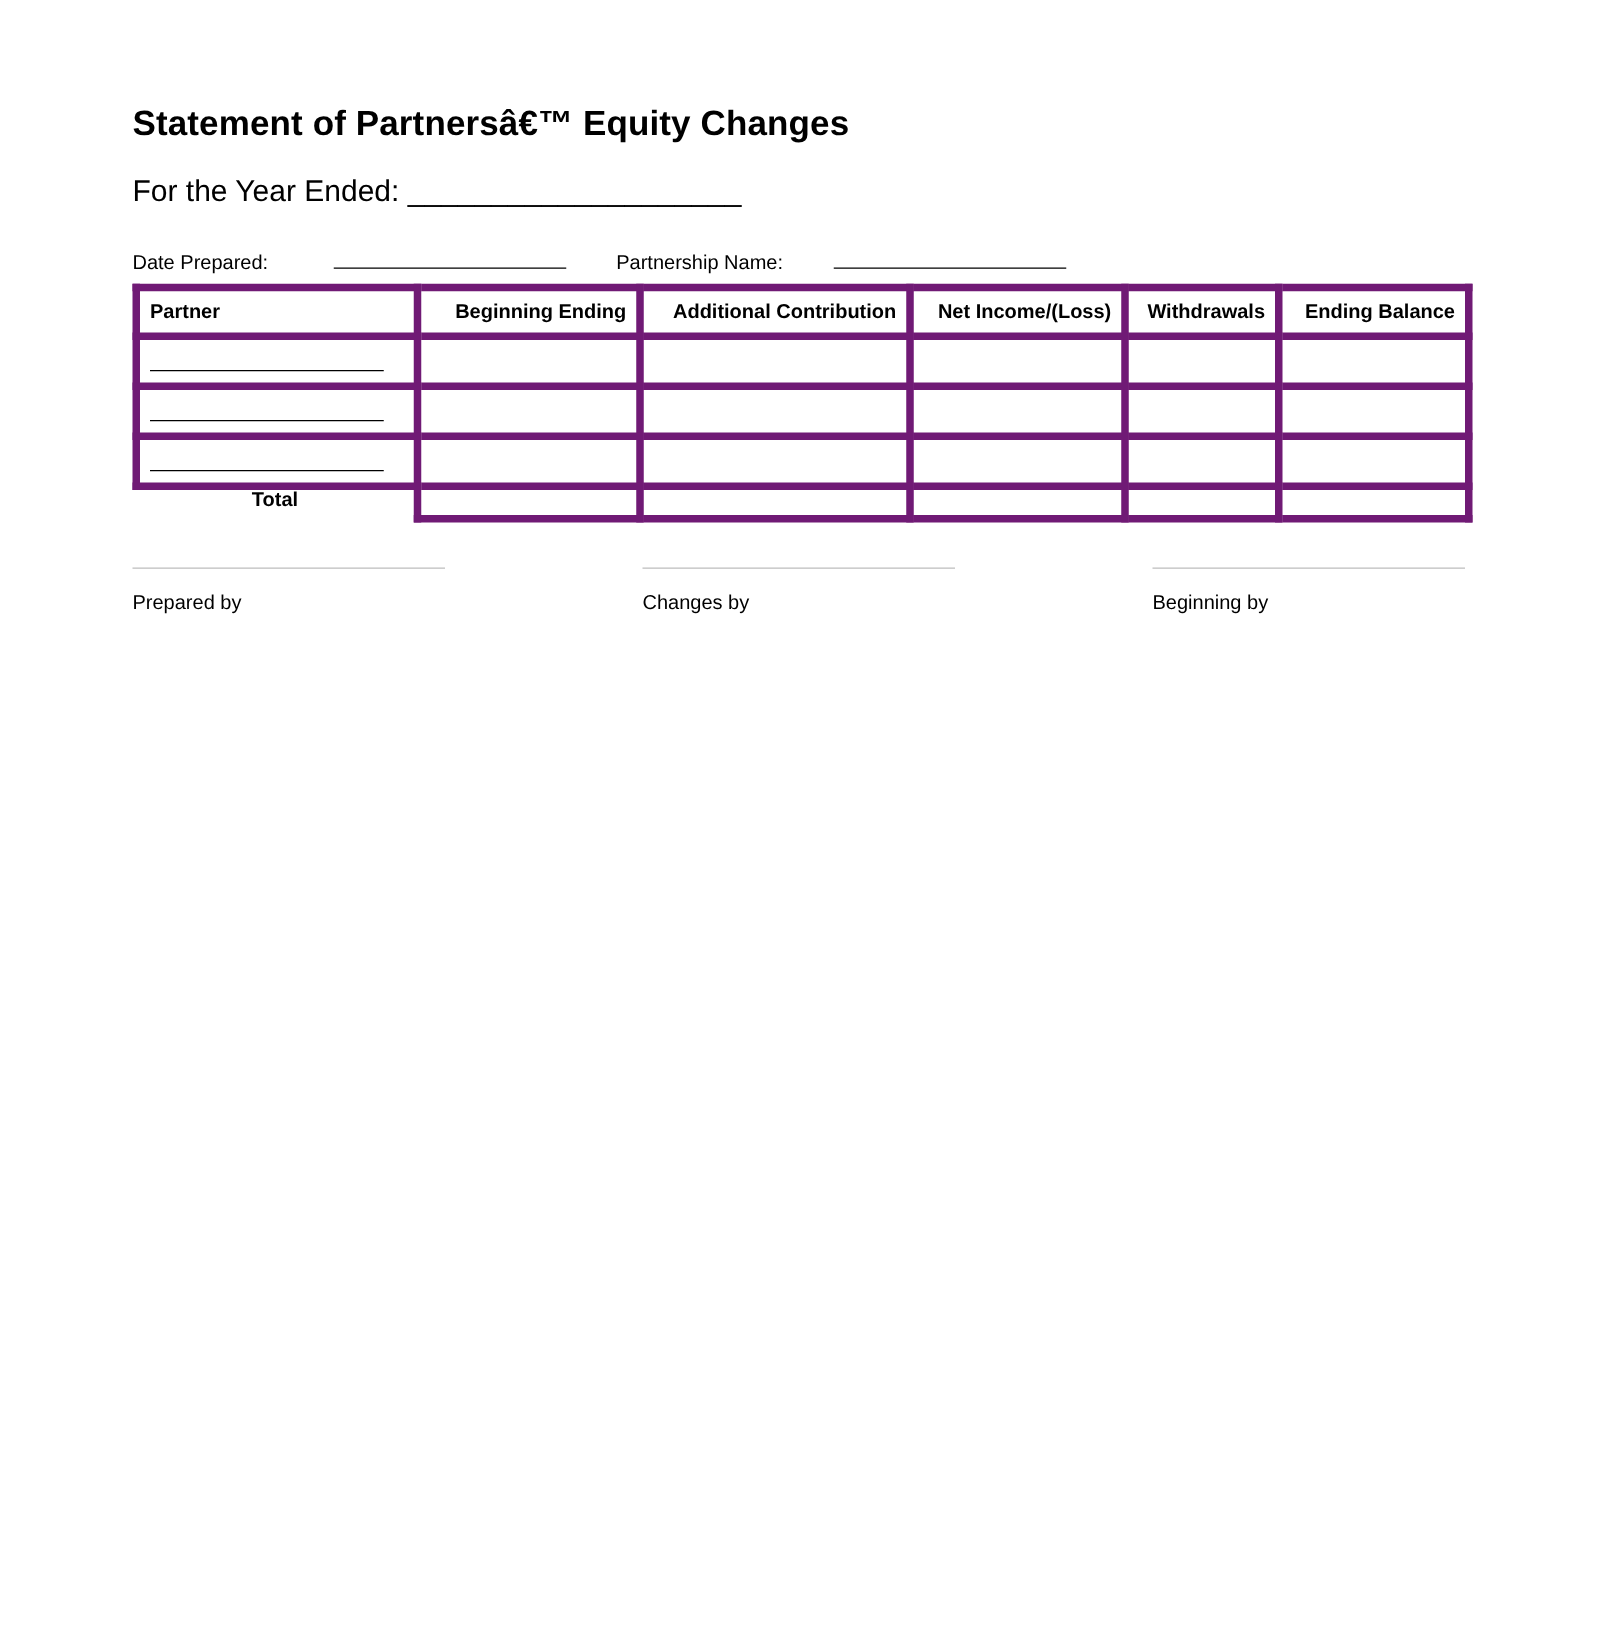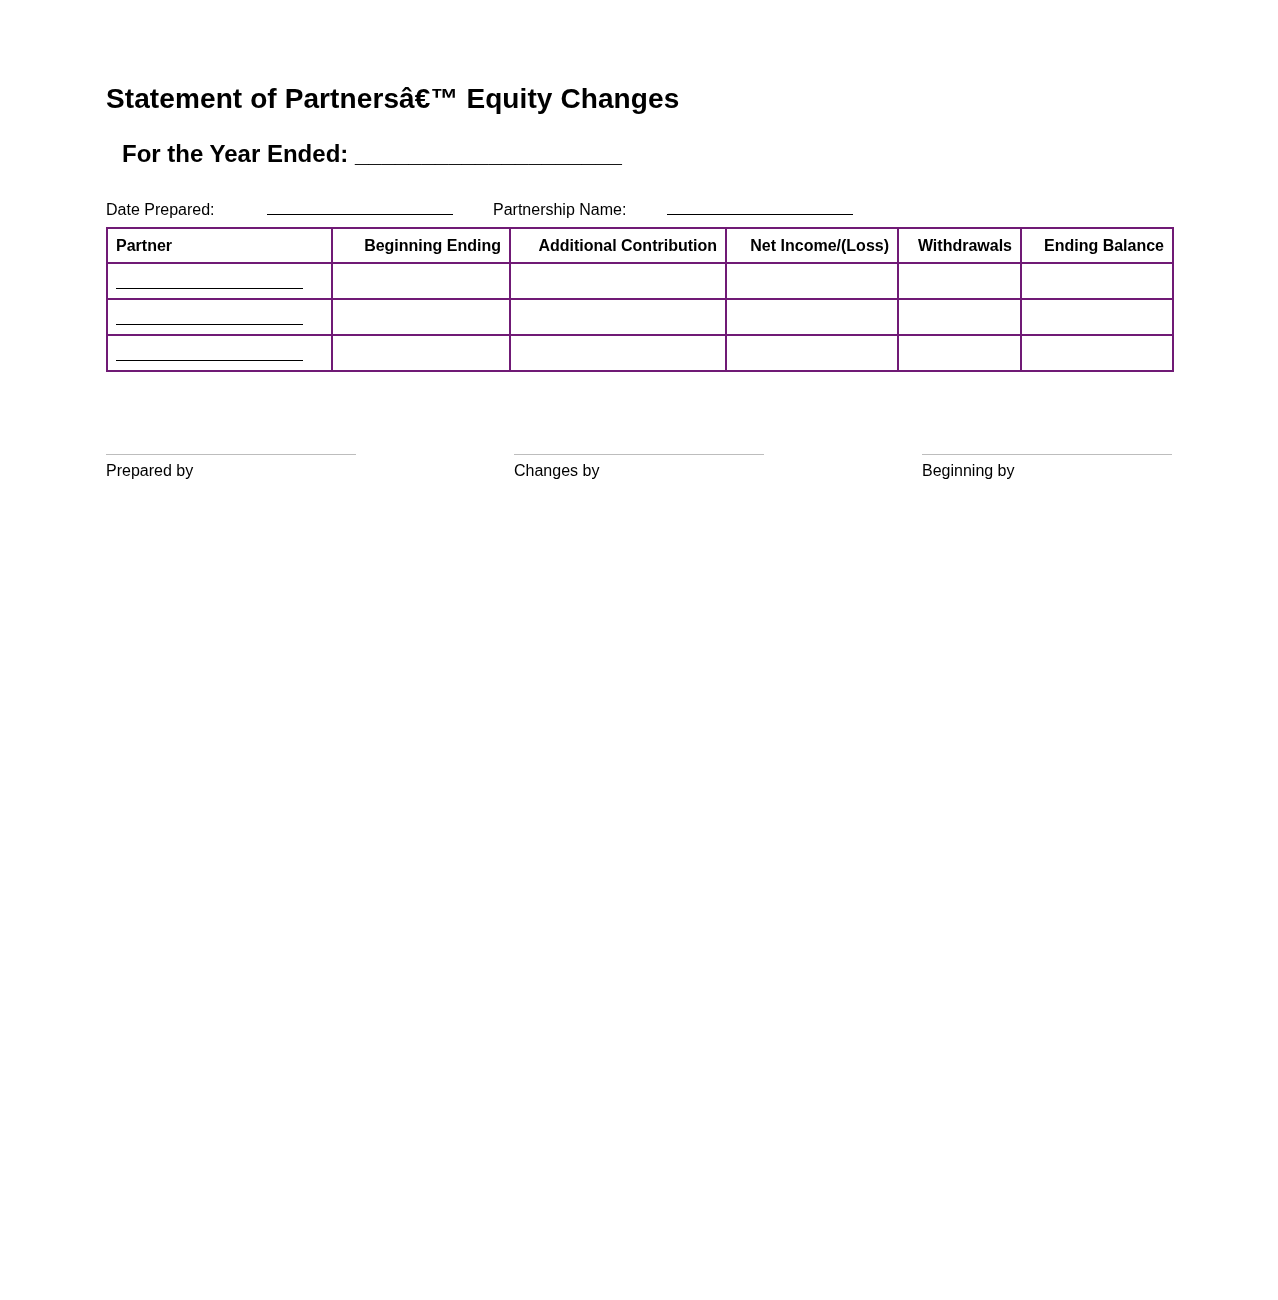--- a/index.html
+++ b/index.html
@@ -1,33 +1,33 @@
 <!DOCTYPE html>
 <html><head>
   <meta charset="utf-8">
   <style>
     html, body { margin: 0; padding: 0; background: #ffffff; }
     body { width: 1278px; height: 1300px; position: relative; font-family: "Liberation Sans", sans-serif; color: #000; }
     .page { position: absolute; left: 106px; top: 0; width: 1066px; }
     h1 { position: absolute; top: 83px; left: 0; margin: 0; font-size: 28px; font-weight: bold; white-space: nowrap; letter-spacing: 0.1px; }
-    h2 { position: absolute; top: 140px; left: 16px; margin: 0; font-size: 24px; font-weight: bold; white-space: nowrap; }
+    h2 { position: absolute; top: 140px; left: 0; margin: 0; font-size: 24px; font-weight: normal; white-space: nowrap; }
     .meta { position: absolute; top: 200px; font-size: 16px; white-space: nowrap; }
     .blank { display: inline-block; border-bottom: 1px solid #000; height: 14px; vertical-align: baseline; }
     table { position: absolute; top: 227px; left: 0; border-collapse: collapse; table-layout: fixed; width: 1066px; }
-    th, td { border: 2px solid #701a75; padding: 0 8px; font-size: 16px; }
+    th, td { border: 6px solid #701a75; padding: 0 8px; font-size: 16px; }
     th { height: 33px; font-weight: bold; text-align: right; }
     th.first { text-align: left; }
     td { height: 34px; }
     td.partner-cell { position: relative; }
     td.partner-cell .pline { position: absolute; left: 8px; bottom: 9px; width: 187px; border-bottom: 1px solid #000; }
     tr.total td { height: 20px; }
     tr.total td.total-label { border: none; text-align: center; font-weight: bold; vertical-align: top; padding-top: 0; }
     .sig { position: absolute; top: 454px; width: 250px; }
     .sig .line { border-top: 1px solid #bdbdbd; height: 0; }
-    .sig .label { margin-top: 7px; font-size: 16px; }
+    .sig .label { margin-top: 19px; font-size: 16px; }
   </style>
 </head>
 <body>
 
 <div class="page">
   <h1>Statement of Partnersâ€™ Equity Changes</h1>
   <h2>For the Year Ended: ____________________</h2>
 
   <div class="meta" style="left:0;">
     <span>Date Prepared:</span>
@@ -81,20 +81,28 @@
       <tr>
         <td class="partner-cell">
             <span class="pline"></span>
           </td>
         <td></td>
         <td></td>
         <td></td>
         <td></td>
         <td></td>
       </tr>
+      <tr class="total">
+        <td class="total-label">Total</td>
+        <td></td>
+        <td></td>
+        <td></td>
+        <td></td>
+        <td></td>
+      </tr>
     </tbody>
   </table>
 
   <div class="sig" style="left:0;">
     <div class="line"></div>
     <div class="label">Prepared by</div>
   </div>
   <div class="sig" style="left:408px;">
     <div class="line"></div>
     <div class="label">Changes by</div>

